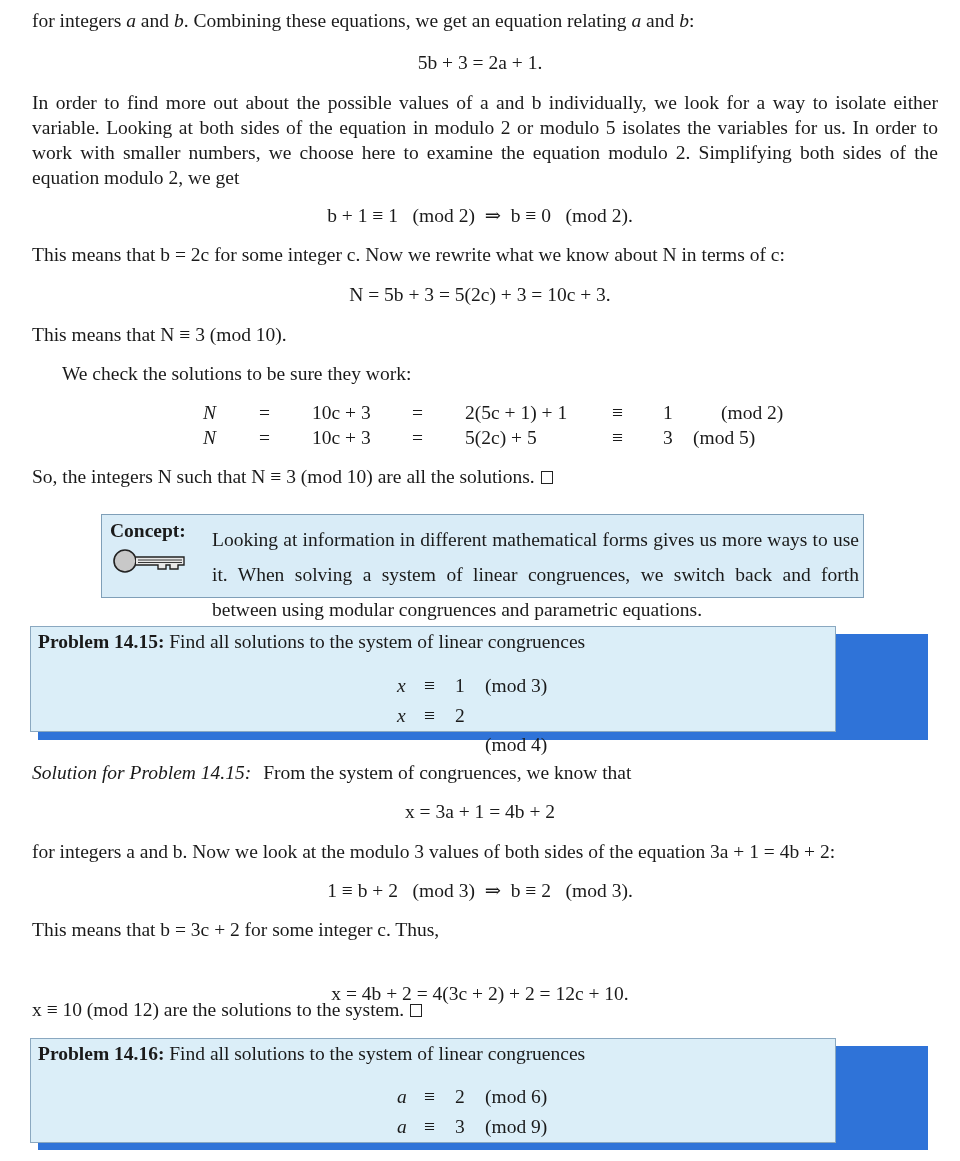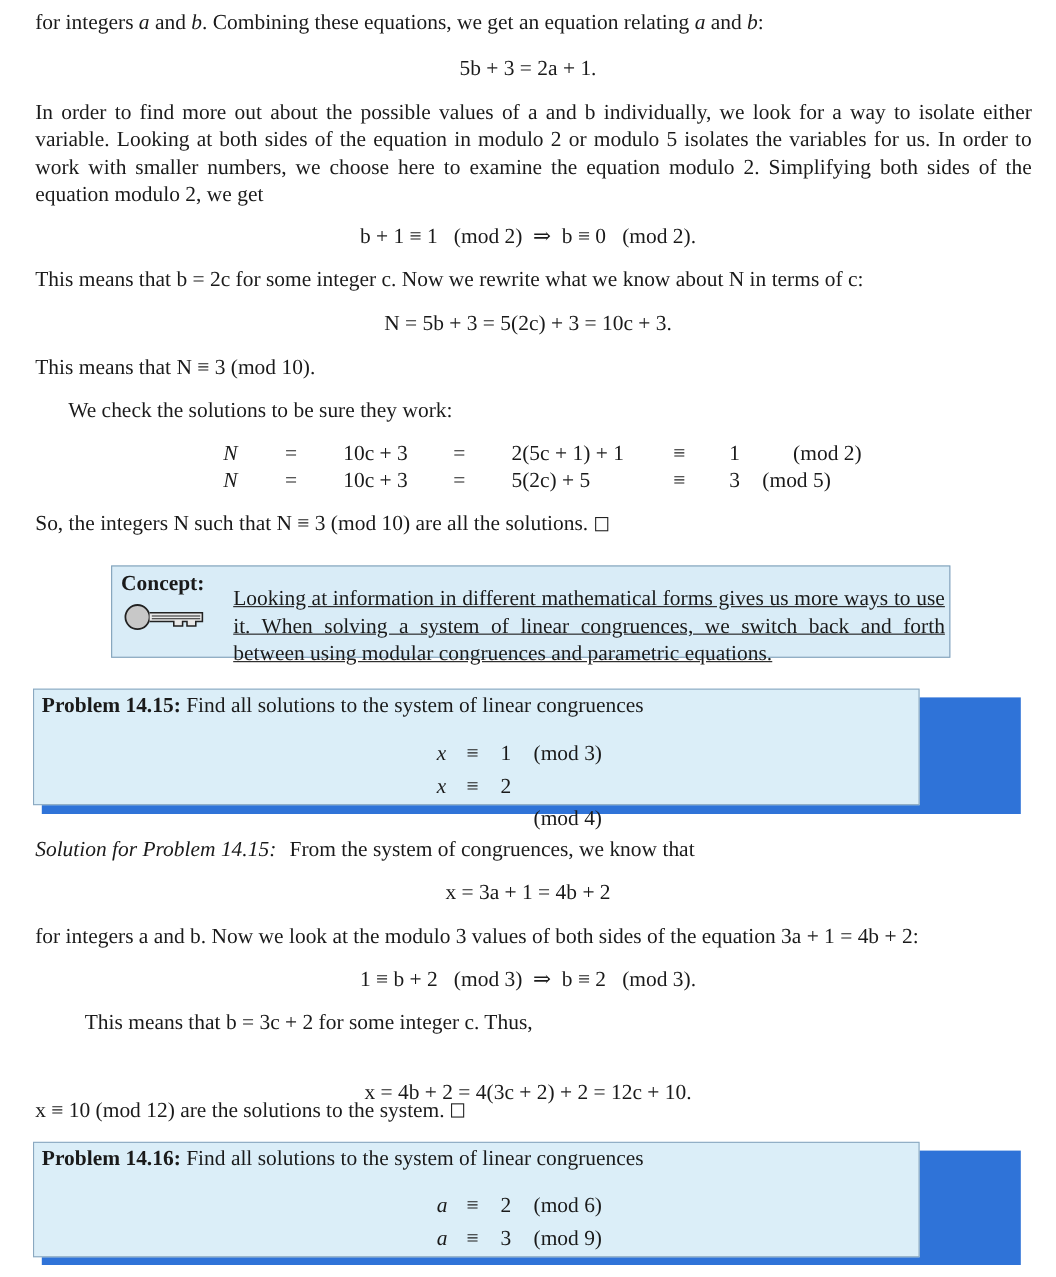--- a/index.html
+++ b/index.html
@@ -18,21 +18,21 @@
     
     .ct-row { position: absolute; height: 24px; line-height: 24px; white-space: nowrap; }
     .ct-cell { position: absolute; top: 0; }
 
     
     .concept {
       position: absolute; left: 101px; top: 514px; width: 763px; height: 84px;
       background: #d9ecf7; border: 1px solid #7f9fb8; box-sizing: border-box;
     }
     .concept-label { position: absolute; left: 8px; top: 4px; font-weight: bold; line-height: 24px; }
-    .concept-text { position: absolute; left: 110px; top: 17px; width: 647px; line-height: 25px; text-align: justify; text-decoration: underline; }
+    .concept-text { position: absolute; left: 110px; top: 7px; width: 647px; line-height: 35px; text-align: justify; }
     .key-icon { position: absolute; left: 10px; top: 33px; width: 76px; height: 26px; }
 
     
     .pshadow { position: absolute; background: #2f73d8; }
     .pbox {
       position: absolute; left: 30px; width: 806px;
       background: #dbeef8; border: 1px solid #8aa8c0; box-sizing: border-box;
     }
     .ptitle { position: absolute; left: 7px; top: 3px; line-height: 24px; white-space: nowrap; }
     .ptitle b { font-weight: bold; }
@@ -120,21 +120,21 @@
 <div class="line" style="top:761px;">
   <i>Solution for Problem 14.15:</i><span style="display:inline-block; width:12px;"></span><span>From the system of congruences, we know that</span>
 </div>
 
 <div class="center" style="top:800px;">x = 3a + 1 = 4b + 2</div>
 
 <div class="line" style="top:840px;">for integers a and b. Now we look at the modulo 3 values of both sides of the equation 3a + 1 = 4b + 2:</div>
 
 <div class="center" style="top:879px; white-space:pre;">1 ≡ b + 2   (mod 3)  ⇒  b ≡ 2   (mod 3).</div>
 
-<div class="line" style="top:918px;margin-left:45px;">This means that b = 3c + 2 for some integer c. Thus,</div>
+<div class="line" style="top:918px;">This means that b = 3c + 2 for some integer c. Thus,</div>
 
 <div class="center" style="top:982px;">x = 4b + 2 = 4(3c + 2) + 2 = 12c + 10.</div>
 
 <div class="line" style="top:998px;">
   <span>x ≡ 10  (mod 12) are the solutions to the system.</span><span class="qed"></span>
 </div>
 
 <div class="pshadow" style="left:38px; top:1046px; width:890px; height:104px;"></div>
 <div class="pbox" style="top:1038px; height:105px;">
   <div class="ptitle">

